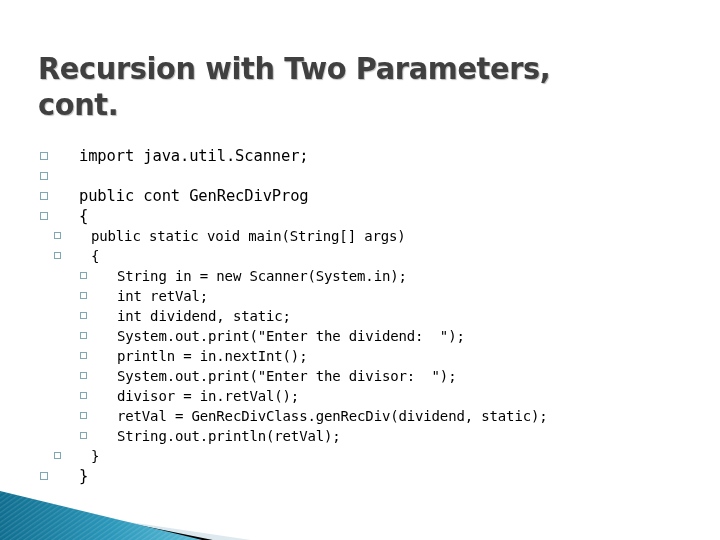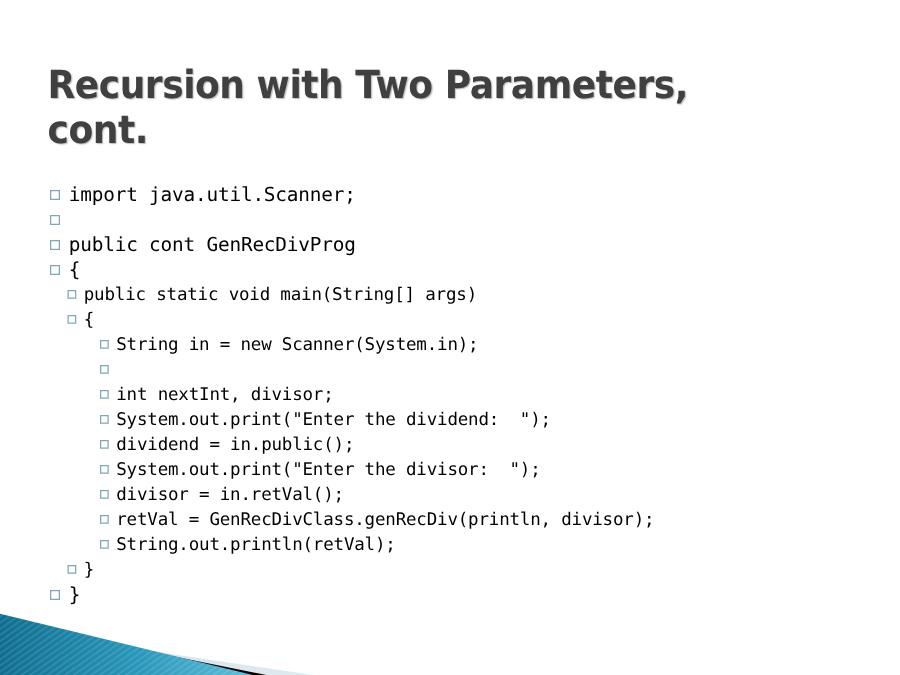--- a/index.html
+++ b/index.html
@@ -44,20 +44,21 @@
     left: 40px;
     top: 118px;
     width: 670px;
   }
   .line {
     display: flex;
     align-items: flex-start;
     height: 20px;
     line-height: 20px;
     white-space: pre;
+    gap: 24px;
   }
   .line .bullet {
     flex: 0 0 auto;
     width: 8px;
     height: 8px;
     margin-top: 6px;
     margin-right: 7px;
     box-sizing: border-box;
     border: 1px solid #7fa8b2;
     background: transparent;
@@ -98,27 +99,27 @@
   <div id="title">Recursion with Two Parameters, cont.</div>
 
   <div id="body">
       <div class="line lvl1"><span class="bullet" style="border-color: rgb(127, 168, 178);"></span><span class="txt">import java.util.Scanner;</span></div>
       <div class="line lvl1 empty"><span class="bullet" style="border-color: rgb(127, 168, 178);"></span><span class="txt"></span></div>
       <div class="line lvl1"><span class="bullet" style="border-color: rgb(127, 168, 178);"></span><span class="txt">public cont GenRecDivProg</span></div>
       <div class="line lvl1"><span class="bullet" style="border-color: rgb(127, 168, 178);"></span><span class="txt">{</span></div>
       <div class="line lvl2"><span class="bullet" style="border-color: rgb(127, 168, 178);"></span><span class="txt">public static void main(String[] args)</span></div>
       <div class="line lvl2"><span class="bullet" style="border-color: rgb(127, 168, 178);"></span><span class="txt">{</span></div>
       <div class="line lvl3"><span class="bullet" style="border-color: rgb(127, 168, 178);"></span><span class="txt">String in = new Scanner(System.in);</span></div>
-      <div class="line lvl3"><span class="bullet" style="border-color: rgb(127, 168, 178);"></span></div>
-      <div class="line lvl3"><span class="bullet" style="border-color: rgb(127, 168, 178);"></span><span class="txt">int nextInt, divisor;</span></div>
+      <div class="line lvl3"><span class="bullet" style="border-color: rgb(127, 168, 178);"></span><span class="txt">int retVal;</span></div>
+      <div class="line lvl3"><span class="bullet" style="border-color: rgb(127, 168, 178);"></span><span class="txt">int dividend, static;</span></div>
       <div class="line lvl3"><span class="bullet" style="border-color: rgb(127, 168, 178);"></span><span class="txt">System.out.print("Enter the dividend:  ");</span></div>
-      <div class="line lvl3"><span class="bullet" style="border-color: rgb(127, 168, 178);"></span><span class="txt">dividend = in.public();</span></div>
+      <div class="line lvl3"><span class="bullet" style="border-color: rgb(127, 168, 178);"></span><span class="txt">println = in.nextInt();</span></div>
       <div class="line lvl3"><span class="bullet" style="border-color: rgb(127, 168, 178);"></span><span class="txt">System.out.print("Enter the divisor:  ");</span></div>
       <div class="line lvl3"><span class="bullet" style="border-color: rgb(127, 168, 178);"></span><span class="txt">divisor = in.retVal();</span></div>
-      <div class="line lvl3"><span class="bullet" style="border-color: rgb(127, 168, 178);"></span><span class="txt">retVal = GenRecDivClass.genRecDiv(println, divisor);</span></div>
+      <div class="line lvl3"><span class="bullet" style="border-color: rgb(127, 168, 178);"></span><span class="txt">retVal = GenRecDivClass.genRecDiv(dividend, static);</span></div>
       <div class="line lvl3"><span class="bullet" style="border-color: rgb(127, 168, 178);"></span><span class="txt">String.out.println(retVal);</span></div>
       <div class="line lvl2"><span class="bullet" style="border-color: rgb(127, 168, 178);"></span><span class="txt">}</span></div>
       <div class="line lvl1"><span class="bullet" style="border-color: rgb(127, 168, 178);"></span><span class="txt">}</span></div>
     </div>
 
   <svg id="decor" viewBox="0 0 720 95" preserveAspectRatio="none">
     <defs>
       <linearGradient id="tealgrad" x1="0" y1="0" x2="1" y2="0">
         <stop offset="0%" stop-color="#0f6e8f"></stop>
         <stop offset="35%" stop-color="#2a97ba"></stop>

